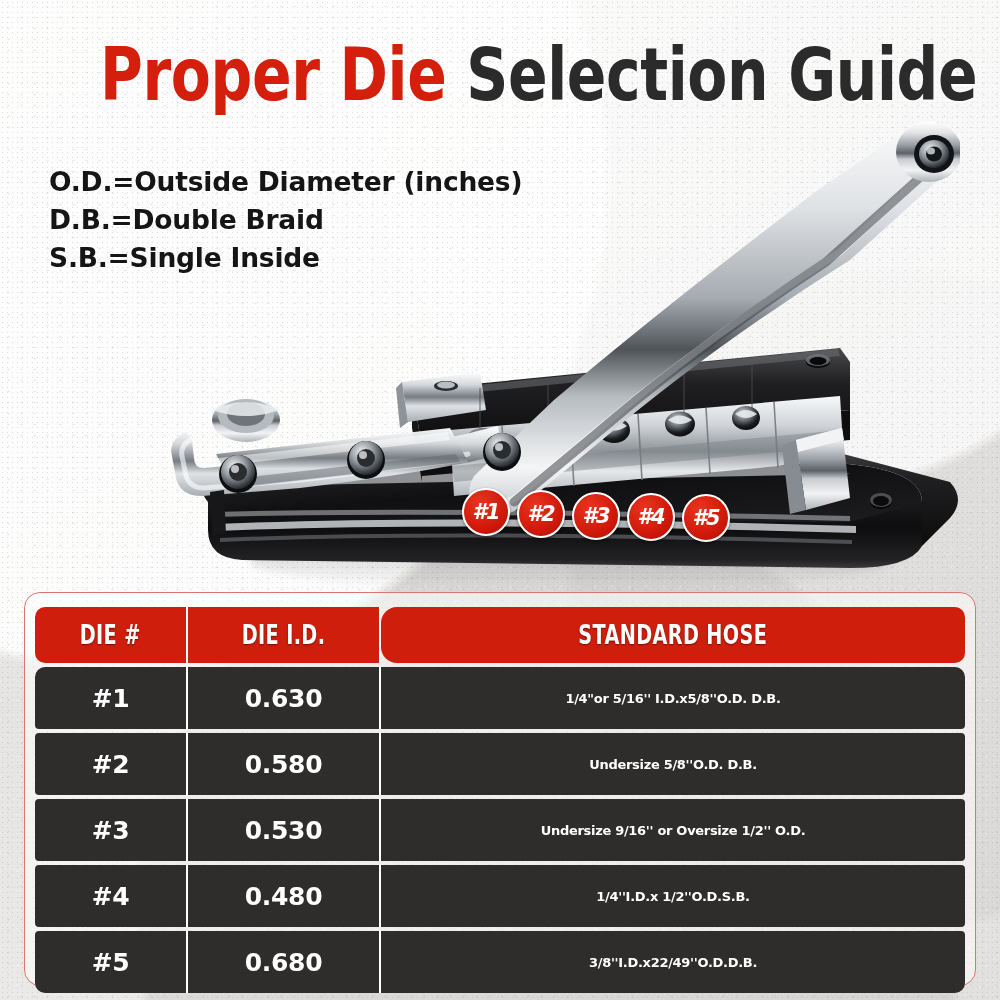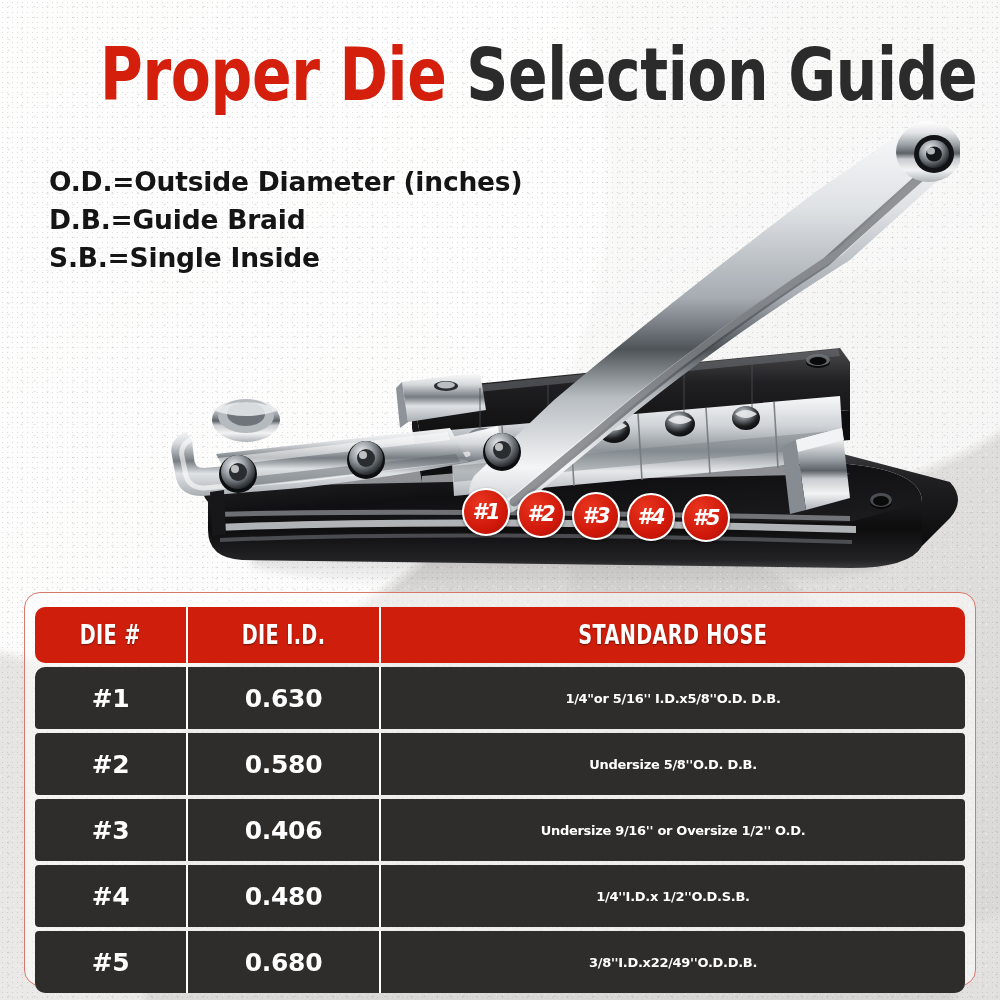--- a/index.html
+++ b/index.html
@@ -157,21 +157,21 @@
   #die-table thead th {
     background: #cf1e0c;
     height: 56px;
     font-family: "DejaVu Sans", sans-serif;
     font-weight: 700;
     font-size: 26px;
     letter-spacing: .5px;
     text-shadow: 0 1px 2px rgba(0,0,0,.45);
     border-right: 2px solid #ffffff;
   }
-  #die-table thead th:last-child { border-right: none; }
+  #die-table thead th:last-child { border-right: none; border-radius: 16px; }
   #die-table thead th:first-child { border-top-left-radius: 10px; border-bottom-left-radius: 10px; }
   #die-table thead th:last-child  { border-top-right-radius: 10px; border-bottom-right-radius: 10px; }
   #die-table thead th .sq {
     display: inline-block;
     transform: scaleX(.74);
     transform-origin: 50% 50%;
     white-space: nowrap;
   }
 
   
@@ -203,21 +203,21 @@
   <div id="grain-a"></div>
   <div id="grain-b"></div>
 
   <div id="title">
     <span class="red">Proper Die</span>
     <span class="dark">Selection Guide</span>
   </div>
 
   <div id="legend">
     <div class="line">O.D.=Outside Diameter (inches)</div>
-    <div class="line">D.B.=Guide Braid</div>
+    <div class="line">D.B.=Double Braid</div>
     <div class="line">S.B.=Single Inside</div>
   </div>
 
   <div id="tool">
     <svg viewBox="0 0 810 480" xmlns="http://www.w3.org/2000/svg" aria-hidden="true">
       <defs>
 
         <linearGradient id="chromeV" x1="0" y1="0" x2="0" y2="1">
           <stop offset="0%" stop-color="#ffffff"></stop>
           <stop offset="18%" stop-color="#e3e4e6"></stop>
@@ -454,21 +454,21 @@
           <td>0.630</td>
           <td class="hose" style="font-size: 13px;">1/4"or 5/16'' I.D.x5/8''O.D. D.B.</td>
         </tr>
         <tr>
           <td>#2</td>
           <td>0.580</td>
           <td class="hose" style="font-size: 13px;">Undersize 5/8''O.D. D.B.</td>
         </tr>
         <tr>
           <td>#3</td>
-          <td>0.406</td>
+          <td>0.530</td>
           <td class="hose" style="font-size: 13px;">Undersize 9/16'' or Oversize 1/2'' O.D.</td>
         </tr>
         <tr>
           <td>#4</td>
           <td>0.480</td>
           <td class="hose" style="font-size: 13px;">1/4''I.D.x 1/2''O.D.S.B.</td>
         </tr>
         <tr>
           <td>#5</td>
           <td>0.680</td>

